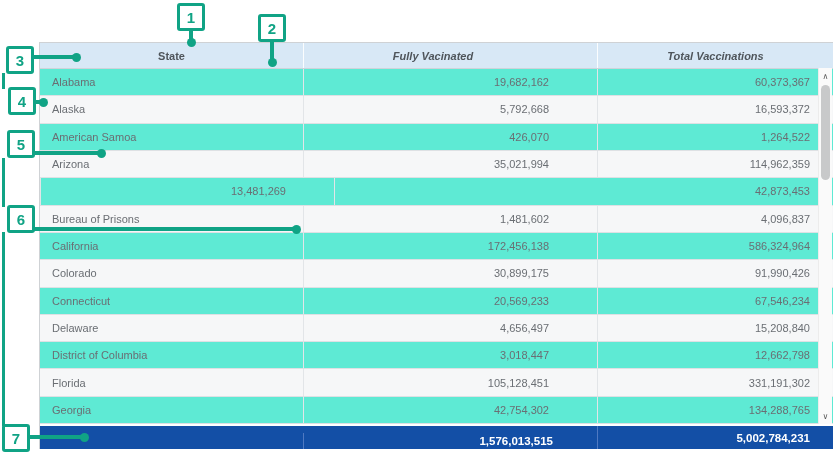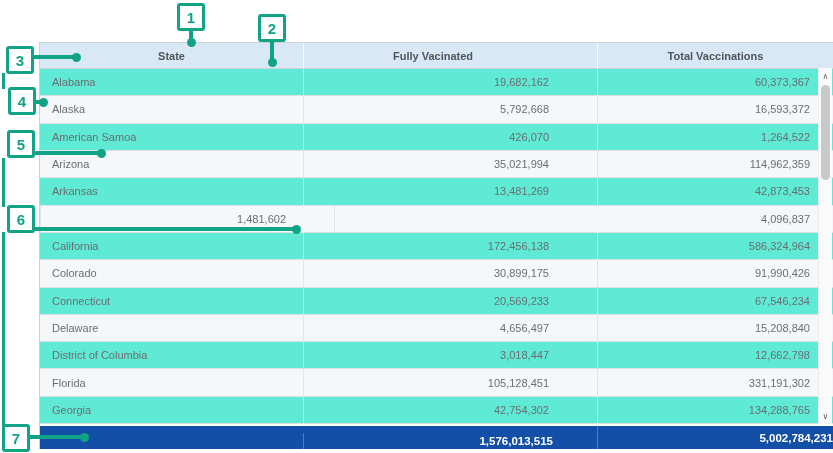--- a/index.html
+++ b/index.html
@@ -18,21 +18,21 @@
   }
   .grid-header {
     display:flex; height:26px; background:#d8e8f6; flex:0 0 26px;
     border-bottom:1px solid #cdd4da;
     justify-content:flex-end;
   }
   .hcell {
     display:flex; align-items:center; justify-content:center;
     font-size:11px; font-weight:bold; color:#4f555b; cursor:pointer;
   }
-  .hcell + .hcell { border-left:1px solid rgba(255,255,255,0.9); }
+  .hcell + .hcell { border-left:1px solid rgba(255,255,255,0.9);font-style:italic; }
   .c1 { width:263px; flex:0 0 263px; }
   .c2 { width:259px; flex:0 0 259px; }
   .c3 { flex:1 1 auto;margin-left:35px; }
 
   .grid-body { flex:1 1 auto; display:flex; flex-direction:column; }
   .trow { display:flex; flex:1 1 auto; background:#5eead4; border-bottom:1px solid #dee1e4; }
   .trow:nth-child(even) { background:#f6f7f8; }
   .tcell {
     display:flex; align-items:center; font-size:11px; color:#6a6e73;
     overflow:hidden; white-space:nowrap;
@@ -44,21 +44,21 @@
 
   .grid-footer {
     flex:0 0 23px; margin-top:2px; display:flex; background:#134fa6;
   }
   .fcell {
     display:flex; align-items:center; justify-content:flex-end;
     font-size:11.5px; font-weight:bold; color:#ffffff; white-space:nowrap;
   }
   .fcell + .fcell { border-left:1px solid #4f79c2; }
   .fcell.c2 { padding-right:9px;margin-top:7px; }
-  .fcell.c3 { }
+  .fcell.c3 { padding-right:23px; }
 
   
   .vscroll {
     position:absolute; right:1px; top:68px; width:14px; height:356px;
     background:#fafafa; border-left:1px solid #ececec;
   }
   .vscroll .caret {
     position:absolute; left:0; width:100%; height:14px;
     display:flex; align-items:center; justify-content:center;
     font-size:8px; color:#5a5a5a; cursor:pointer;
@@ -142,25 +142,25 @@
           <div class="tcell c1">American Samoa</div>
           <div class="tcell c2 num">426,070</div>
           <div class="tcell c3 num">1,264,522</div>
         </div>
         <div class="trow">
           <div class="tcell c1">Arizona</div>
           <div class="tcell c2 num">35,021,994</div>
           <div class="tcell c3 num">114,962,359</div>
         </div>
         <div class="trow">
-          <div class="tcell c1">Arkansas</div>
           <div class="tcell c2 num">13,481,269</div>
           <div class="tcell c3 num">42,873,453</div>
         </div>
         <div class="trow">
+          <div class="tcell c1">Bureau of Prisons</div>
           <div class="tcell c2 num">1,481,602</div>
           <div class="tcell c3 num">4,096,837</div>
         </div>
         <div class="trow">
           <div class="tcell c1">California</div>
           <div class="tcell c2 num">172,456,138</div>
           <div class="tcell c3 num">586,324,964</div>
         </div>
         <div class="trow">
           <div class="tcell c1">Colorado</div>

